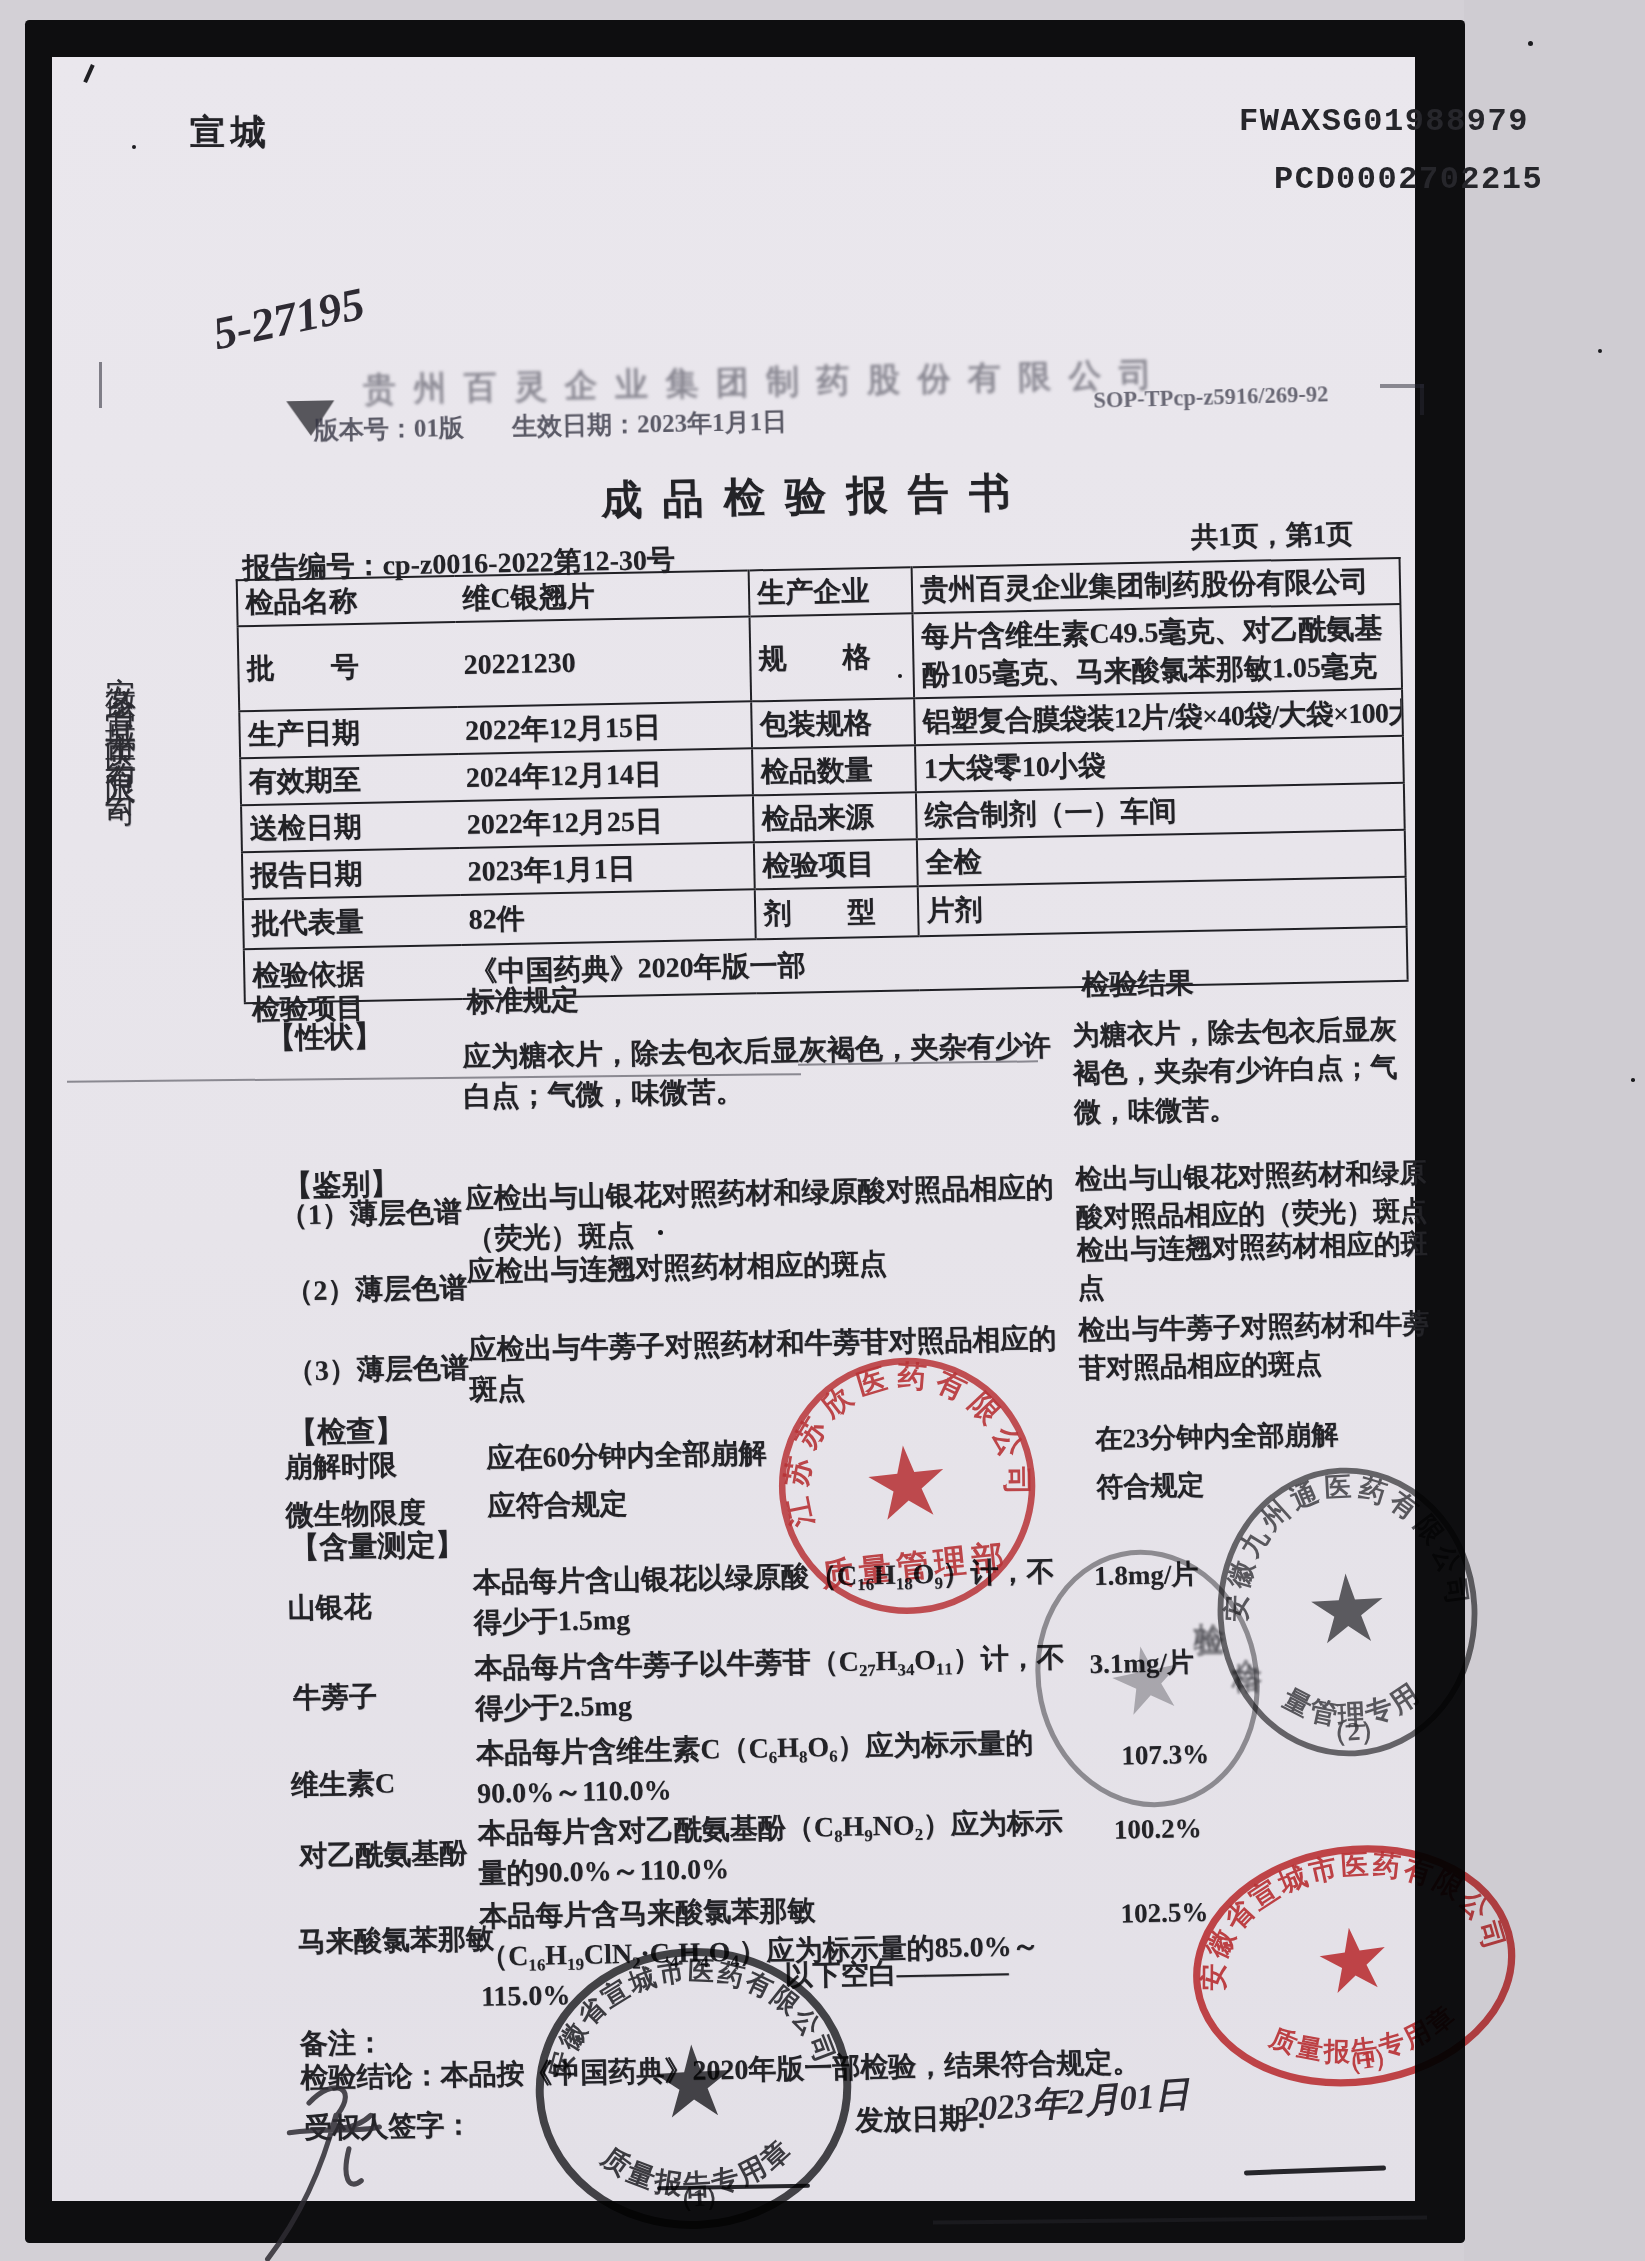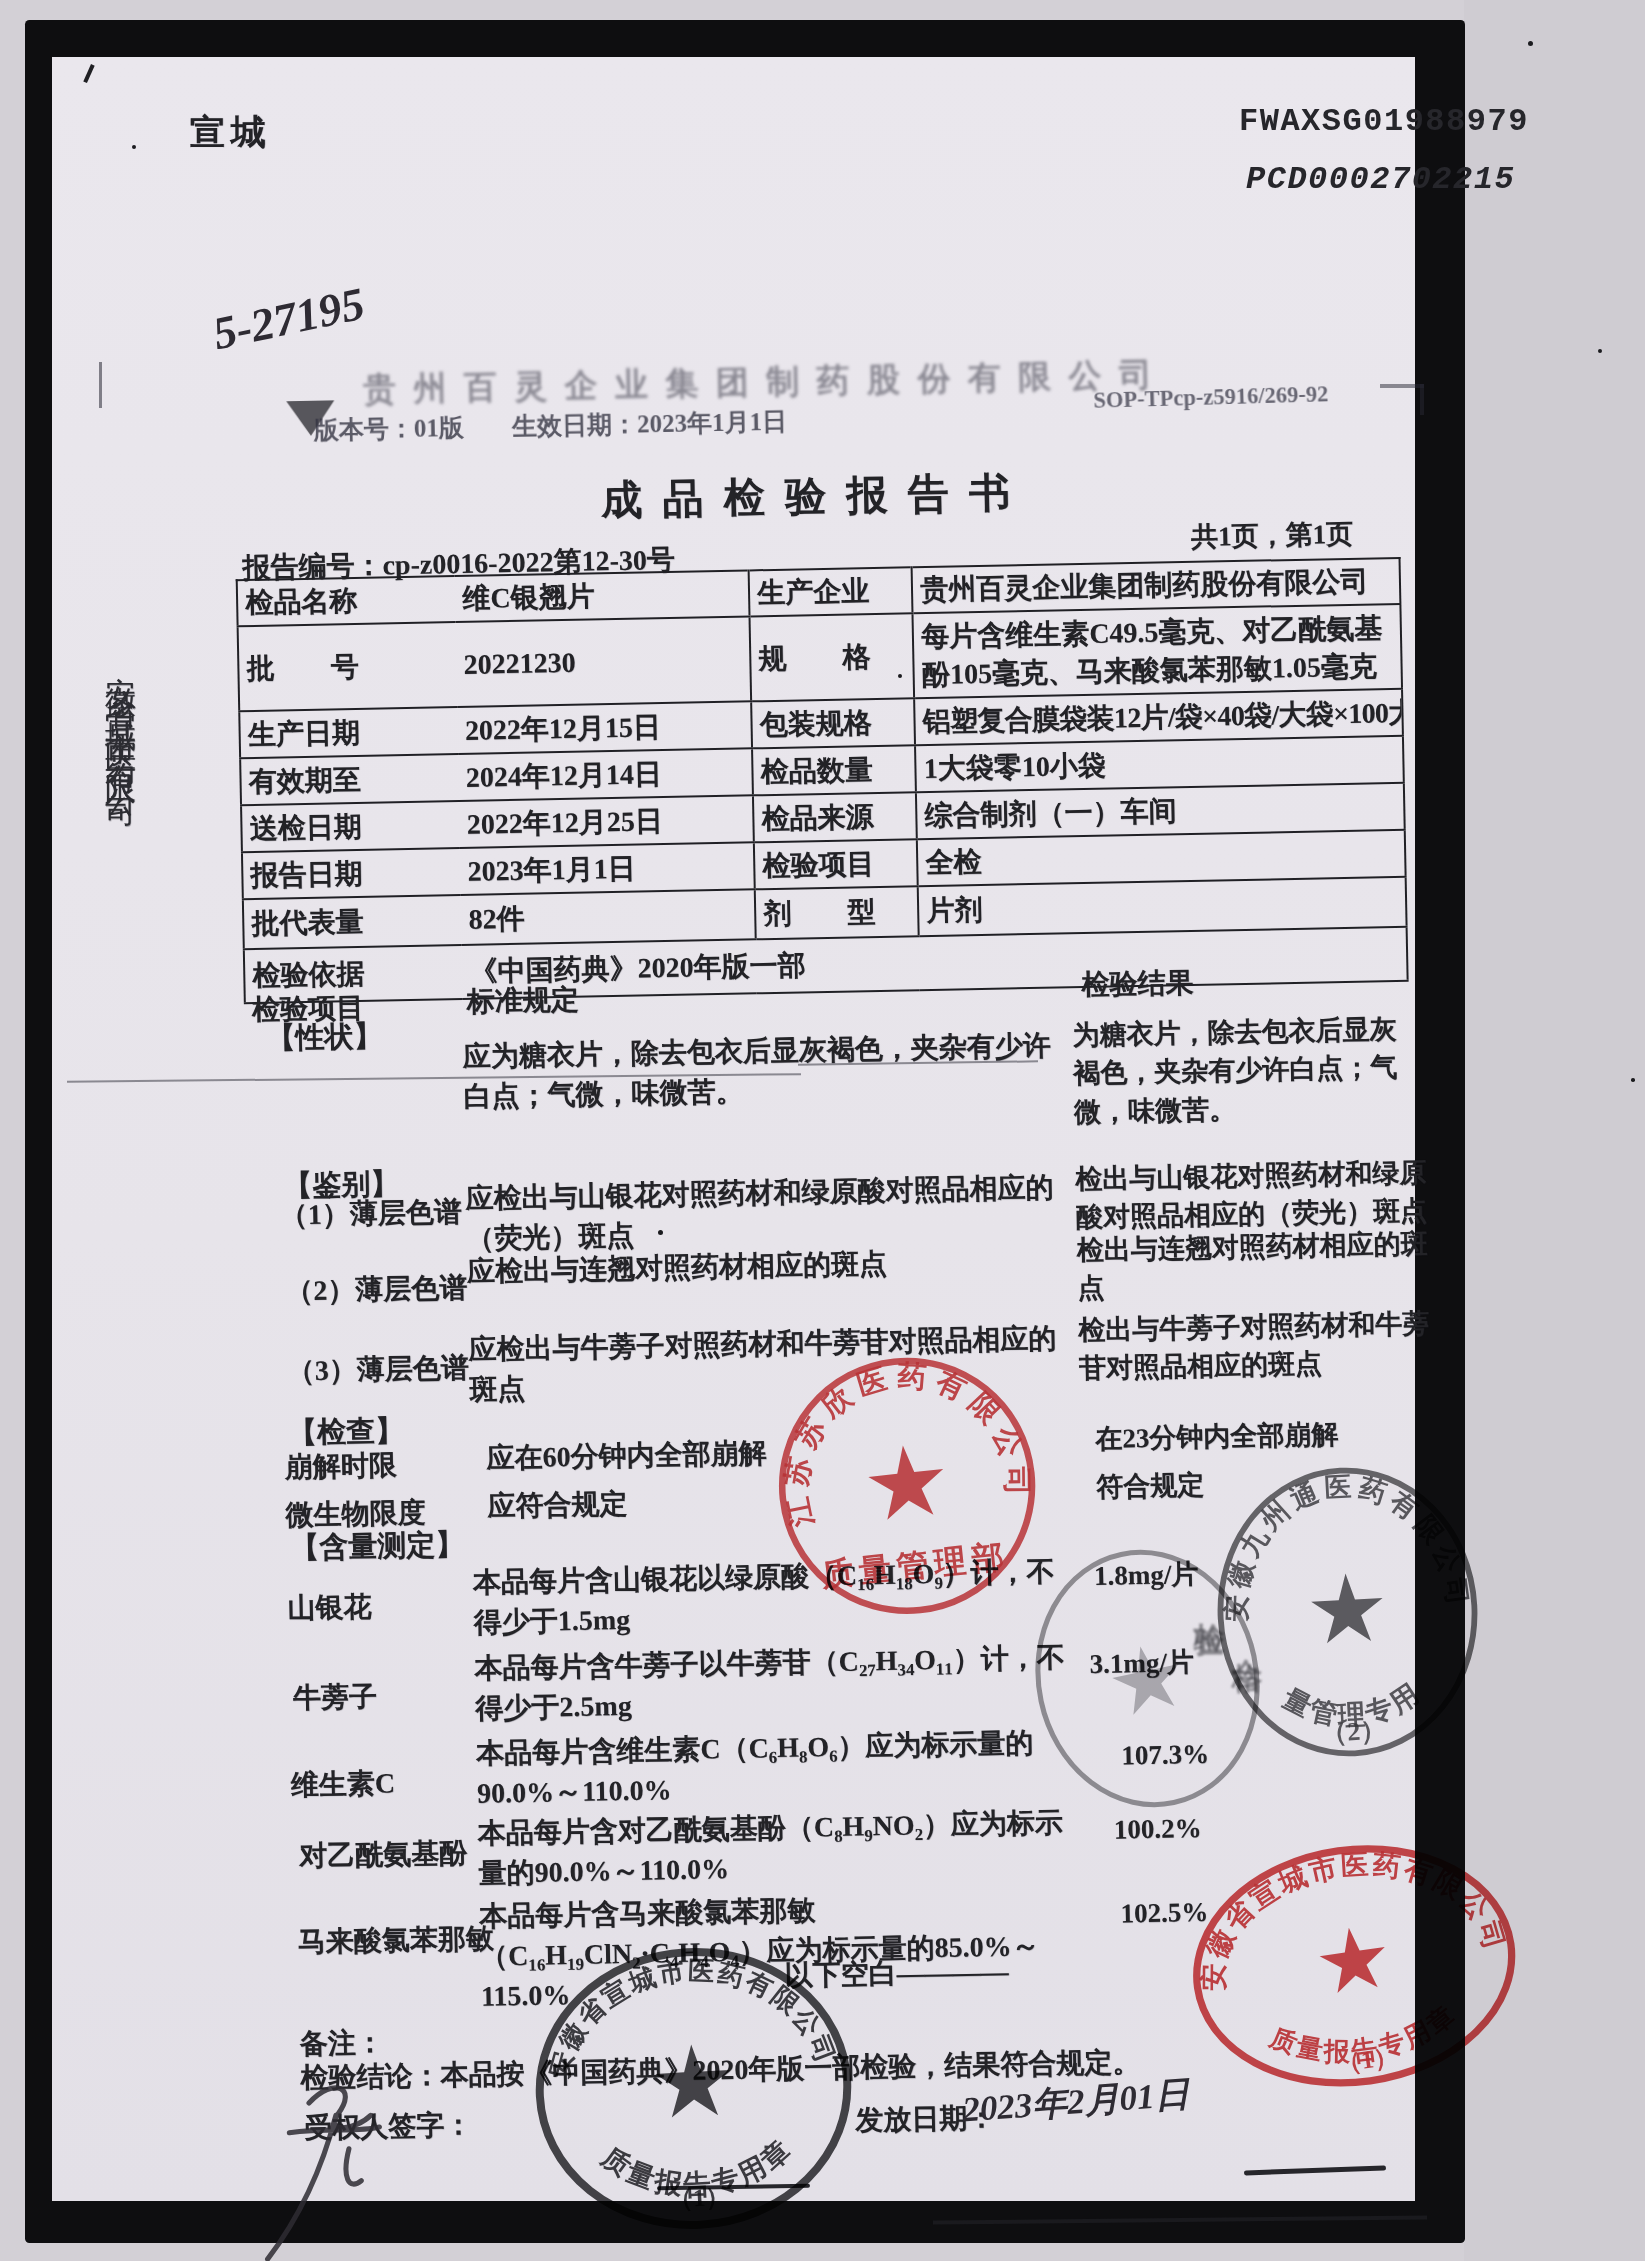--- a/index.html
+++ b/index.html
@@ -46,21 +46,21 @@
 <body>
 
 <div class="scan">
 
   <div class="abs lid"></div>
   <div class="abs frame"></div>
   <div class="abs paper"></div>
 
   <div class="abs ink b" style="left:190px;top:109px;font-size:35px;letter-spacing:5.8px;">宣城</div>
   <div class="abs codes" style="left:1239px;top:103px;">FWAXSG01988979</div>
-  <div class="abs codes" style="left:1246px;top:161px;font-style:italic;">PCD0002702215</div>
+  <div class="abs codes" style="left:1274px;top:161px;">PCD0002702215</div>
   <div class="abs hand" style="left:212px;top:292px;font-size:46px;transform:rotate(-12deg);font-weight:700;">5-27195</div>
   <div class="abs side ink">安徽省宣城市医药有限公司</div>
 
   <div class="abs doc">
 
     <div class="abs tri" style="left:301px;top:391px;"></div>
     <div class="abs hfaint" style="left:378px;top:359px;">贵州百灵企业集团制药股份有限公司</div>
     <div class="abs hsub" style="left:328px;top:404px;">
       <span>版本号：01版</span>
       <span style="margin-left:42px;">生效日期：2023年1月1日</span>

